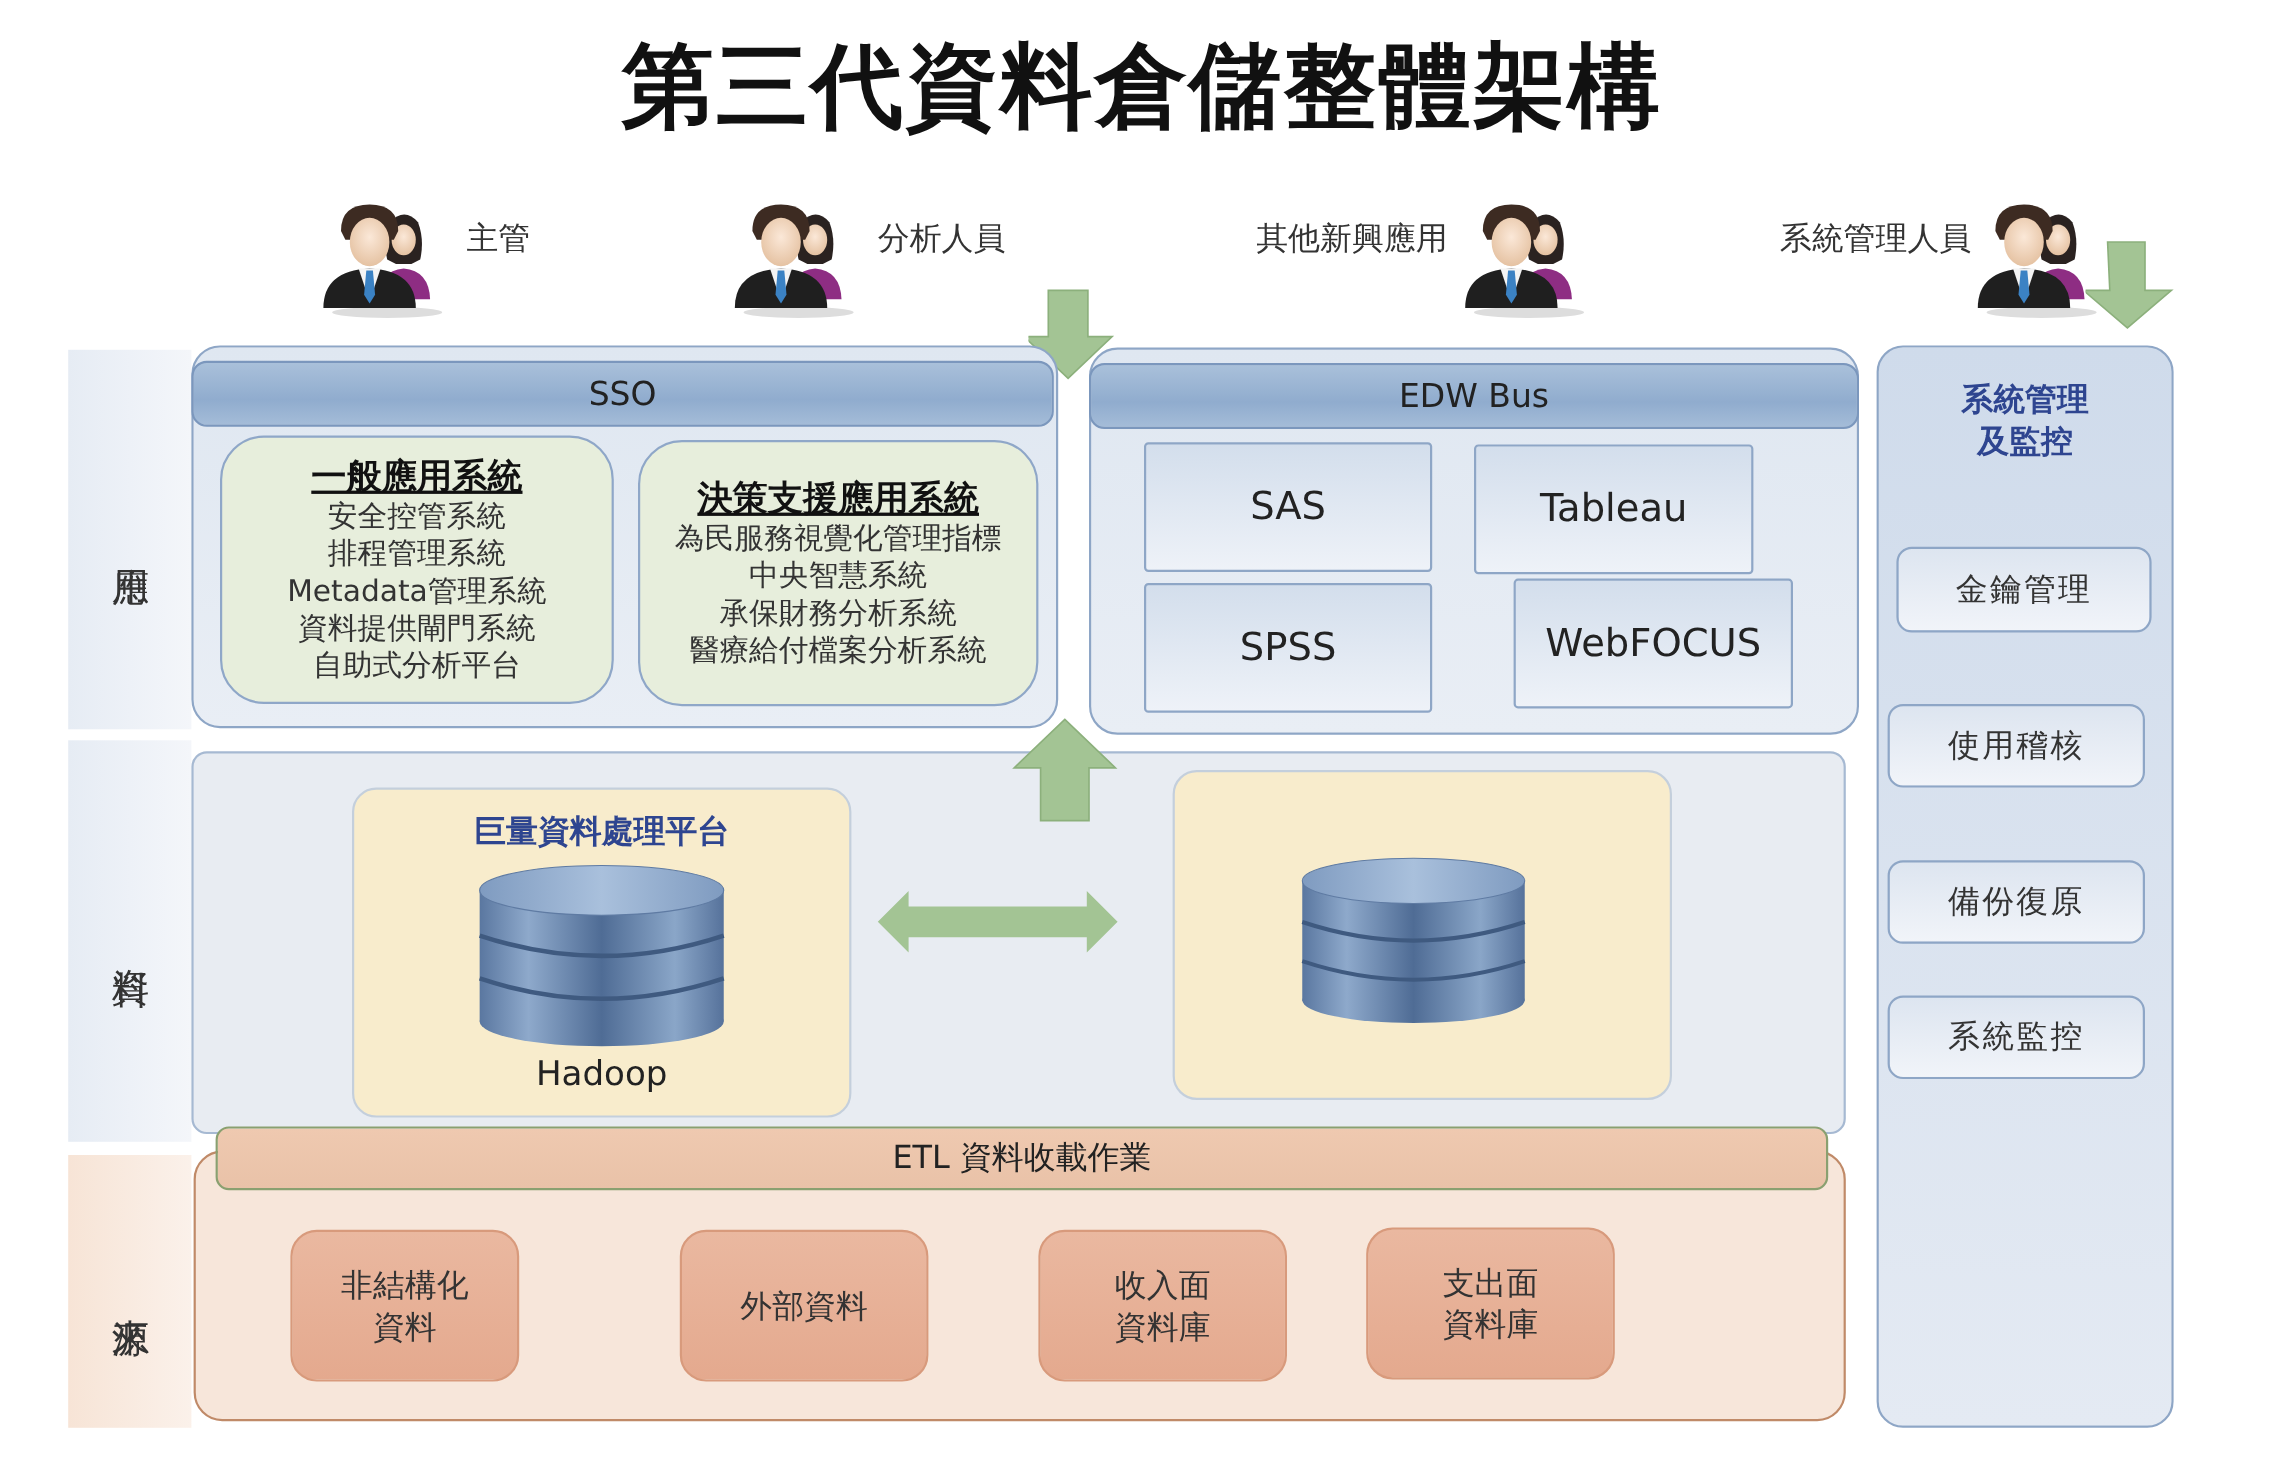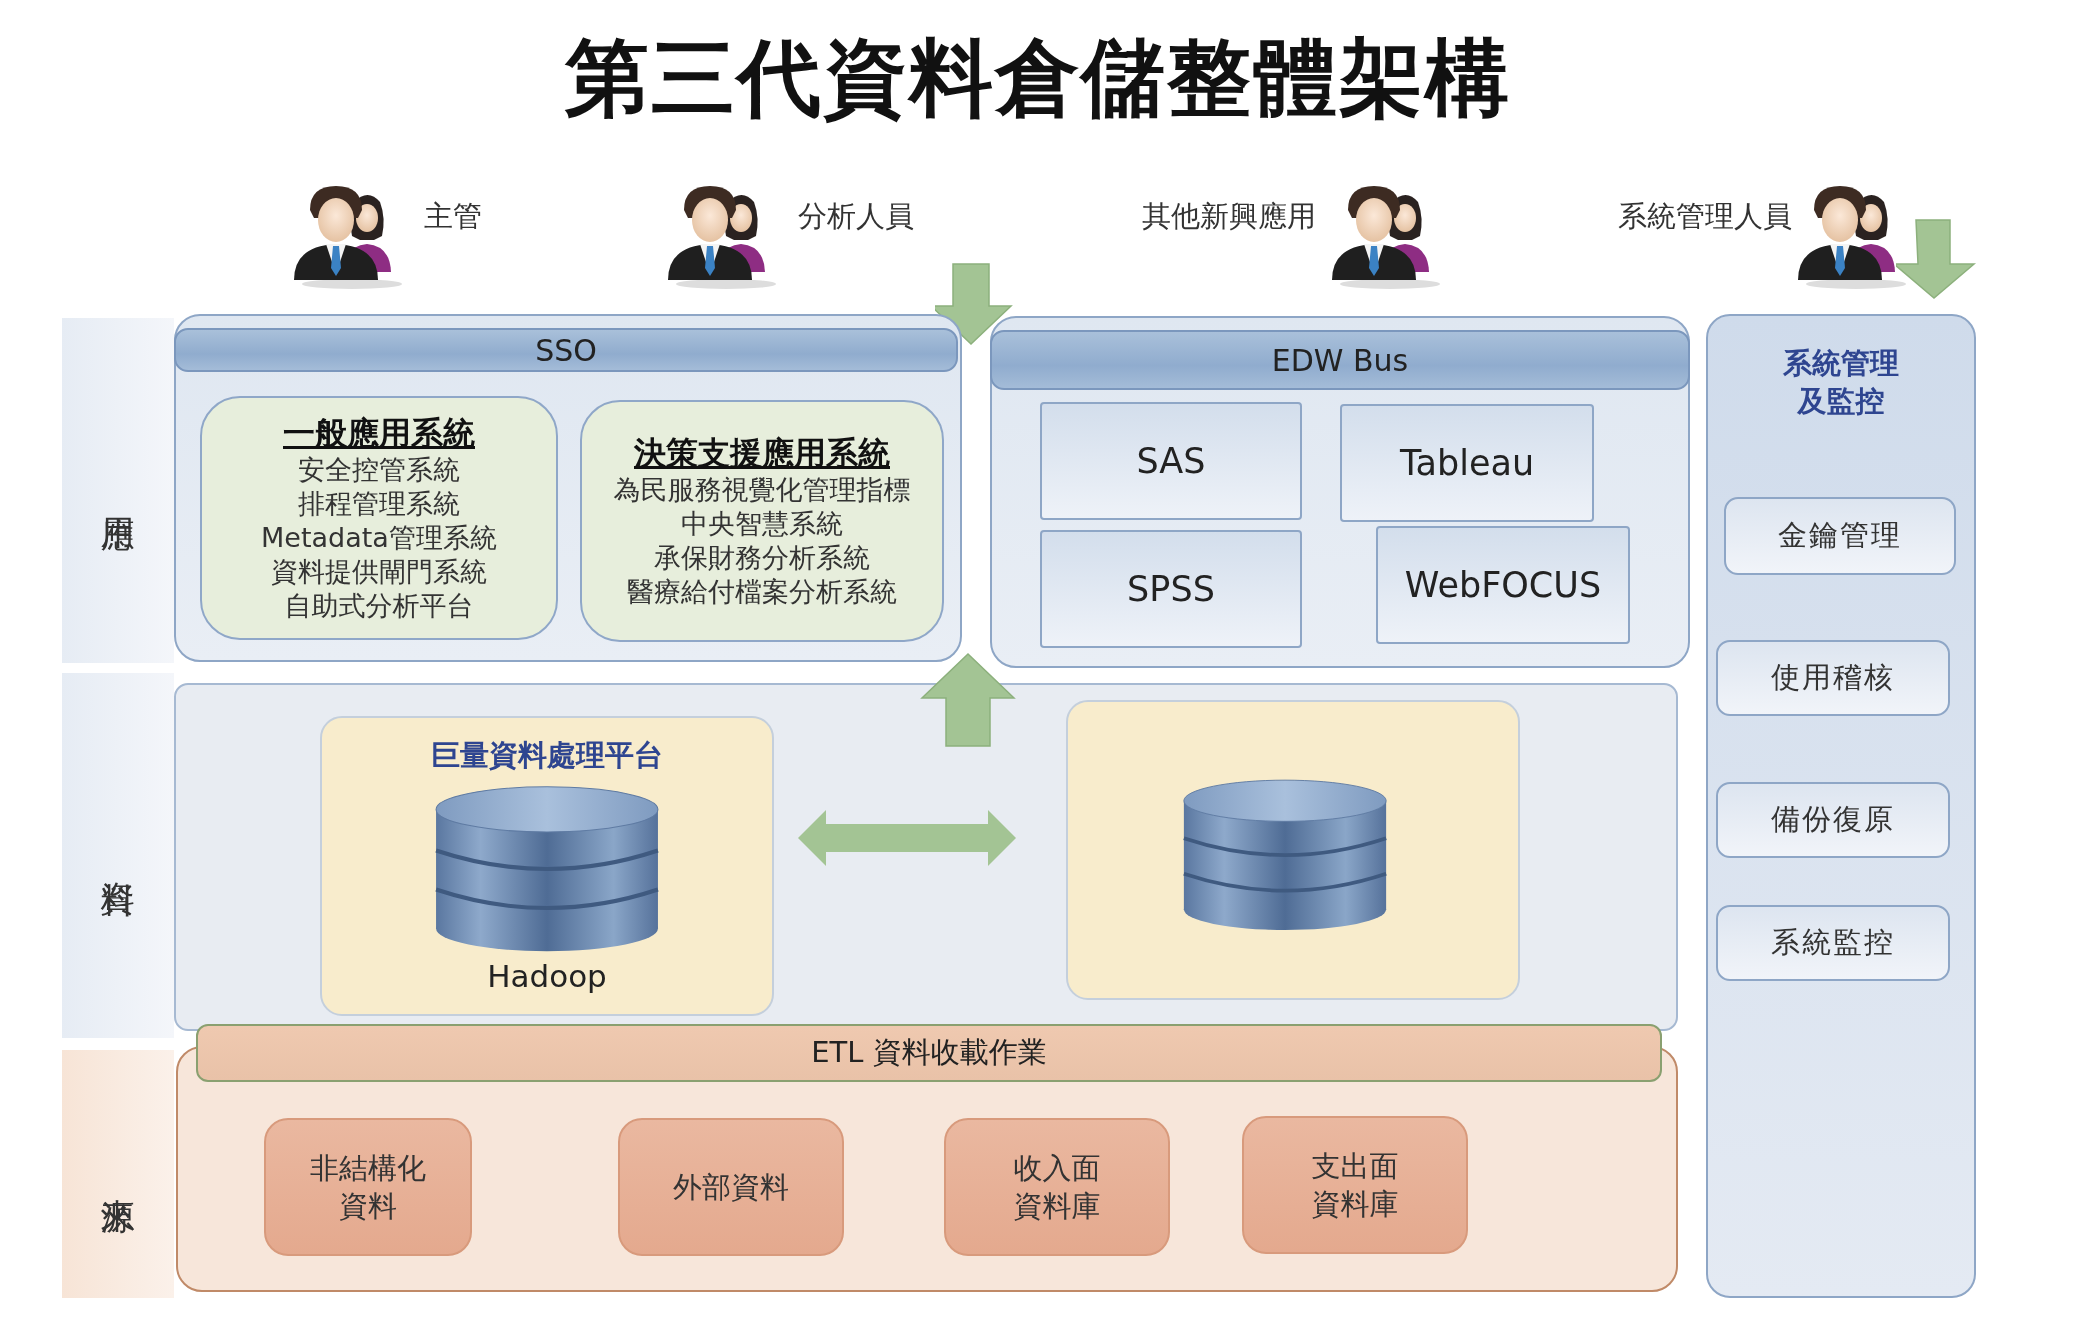--- a/index.html
+++ b/index.html
@@ -139,21 +139,21 @@
     <span>應用</span>
   </div>
 <div class="abs strip strip-blue" style="top:673px;height:365px;">
     <span>資料</span>
   </div>
 <div class="abs strip strip-peach" style="top:1050px;height:248px;">
     <span>來源</span>
   </div>
 
 <div class="abs panel-blue" style="left:174px;top:314px;width:788px;height:348px;"></div>
-<div class="abs bar-blue" style="left:174px;top:328px;width:784px;height:44px;">SSO</div>
+<div class="abs bar-blue" style="left:174px;top:328px;width:784px;height:60px;">SSO</div>
 <div class="abs green-box" style="left:200px;top:396px;width:358px;height:244px;">
   <div class="hd">一般應用系統</div>
   <div>安全控管系統</div>
   <div>排程管理系統</div>
   <div>Metadata管理系統</div>
   <div>資料提供閘門系統</div>
   <div>自助式分析平台</div>
 </div>
 <div class="abs green-box" style="left:580px;top:400px;width:364px;height:242px;">
   <div class="hd">決策支援應用系統</div>

